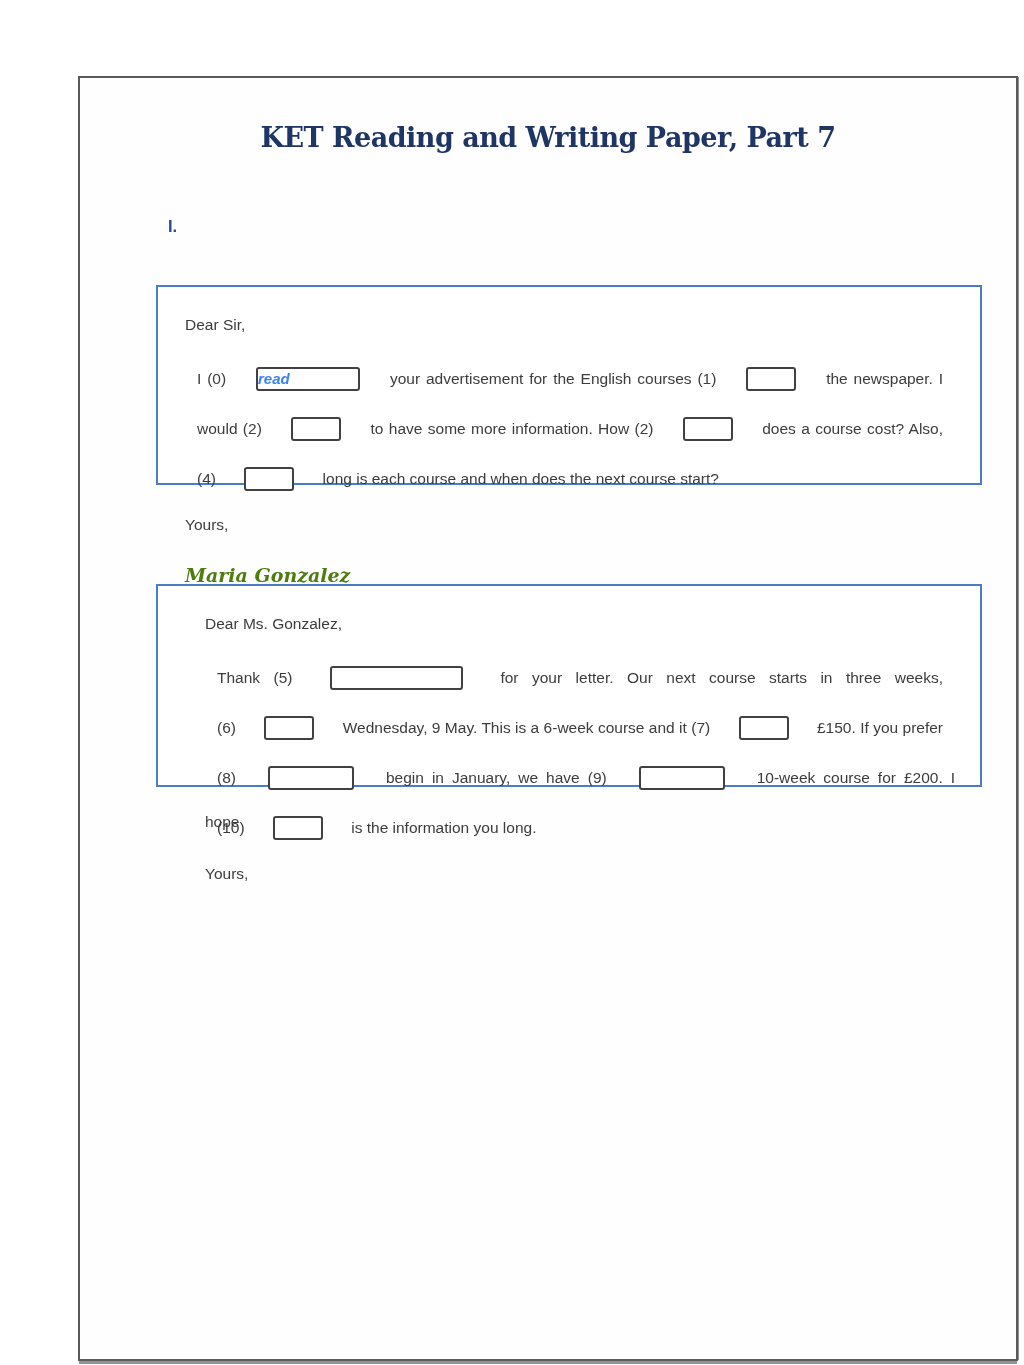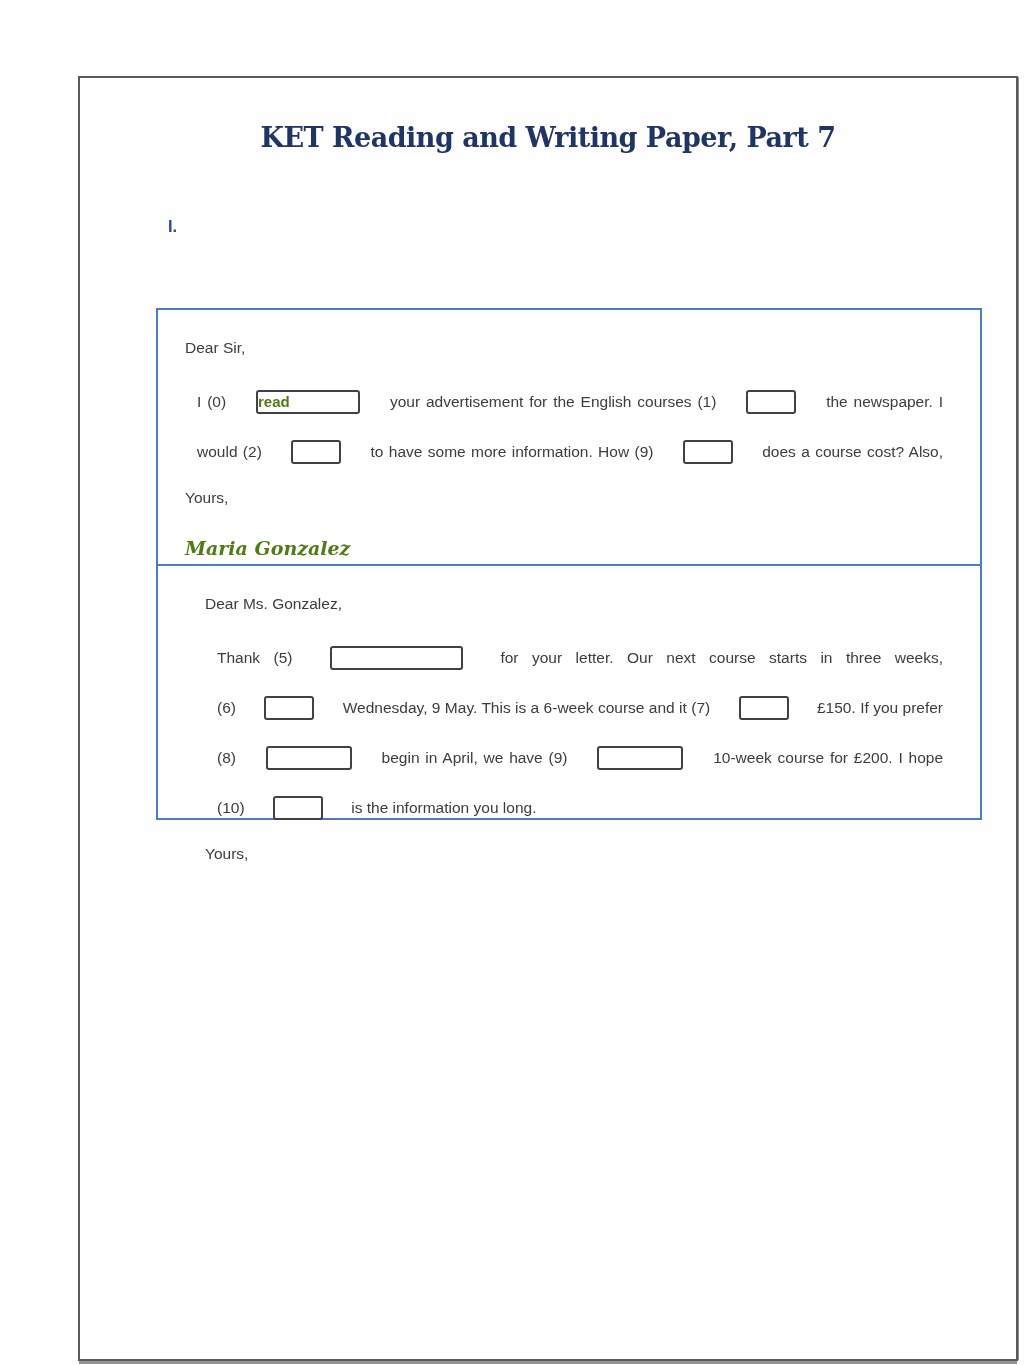--- a/index.html
+++ b/index.html
@@ -27,38 +27,38 @@
     color:var(--instruction-color,#2b4a94);
   }
 
   .letter-box {
     position:absolute; left:120px; width:826px;
     border:2px solid var(--box-border-color,#4a7cc7);
     background:#ffffff;
     padding:7px 13px 0 15px;
     font-size:15.5px; color:#3c3c3c;
   }
-  #letter-box-1 { top:272px; height:270px; }
-  #letter-box-2 { top:528px; height:256px;padding-left:35px; }
+  #letter-box-1 { top:249px; height:200px; }
+  #letter-box-2 { top:548px; height:203px;padding-left:35px; }
 
   .line { line-height:38px; height:38px; }
   .line.justify { text-align:justify; text-align-last:justify; }
 
   .blank {
     display:inline-block; vertical-align:middle; position:relative; top:-1px;
     height:24px; background:#ffffff;
     border:2px solid #414141; border-radius:3px;
   }
   .blank-sm { width:50px; }
   .blank-md { width:86px; }
   .blank-lg { width:104px; }
   .blank-xl { width:133px; }
   .blank-filled {
-    text-align:center; font-weight:bold; 
-    font-size:15px; line-height:20px; color:#4d7c0f;
+    text-align:center; font-weight:bold; font-style:italic;
+    font-size:15px; line-height:20px; color:#3b82f6;
   }
 
   .signature {
     font-family:"DejaVu Serif", serif; font-weight:bold; font-style:italic;
     font-size:19px; color:#4d7c0f;
   }
 </style>
 </head>
 <body>
 
@@ -75,23 +75,28 @@
   <div class="line justify">
     <span>I (0)</span>
     <span class="blank blank-lg blank-filled">read</span>
     <span>your advertisement for the English courses (1)</span>
     <span class="blank blank-sm"></span>
     <span>the newspaper. I</span>
   </div>
   <div class="line justify">
     <span>would (2)</span>
     <span class="blank blank-sm"></span>
-    <span>to have some more information. How (9)</span>
+    <span>to have some more information. How (2)</span>
     <span class="blank blank-sm"></span>
     <span>does a course cost? Also,</span>
+  </div>
+  <div class="line">
+    <span>(4)</span>
+    <span class="blank blank-sm"></span>
+    <span>long is each course and when does the next course start?</span>
   </div>
   <div class="line">Yours,</div>
   <div class="line signature">Maria Gonzalez</div>
 </div>
 
 <div id="letter-box-2" class="letter-box">
   <div class="line">Dear Ms. Gonzalez,</div>
   <div class="line justify">
     <span>Thank (5)</span>
     <span class="blank blank-xl"></span>
@@ -100,21 +105,21 @@
   <div class="line justify">
     <span>(6)</span>
     <span class="blank blank-sm"></span>
     <span>Wednesday, 9 May. This is a 6-week course and it (7)</span>
     <span class="blank blank-sm"></span>
     <span>£150. If you prefer</span>
   </div>
   <div class="line justify">
     <span>(8)</span>
     <span class="blank blank-md"></span>
-    <span>begin in April, we have (9)</span>
+    <span>begin in January, we have (9)</span>
     <span class="blank blank-md"></span>
     <span>10-week course for £200. I hope</span>
   </div>
   <div class="line">
     <span>(10)</span>
     <span class="blank blank-sm"></span>
     <span>is the information you long.</span>
   </div>
   <div class="line">Yours,</div>
 </div>

